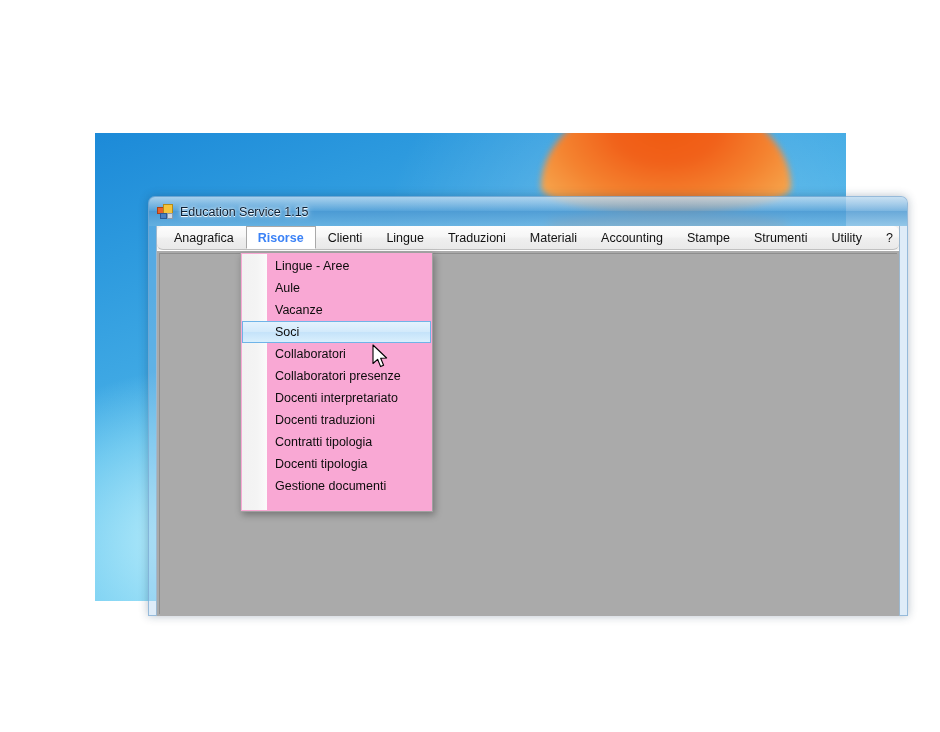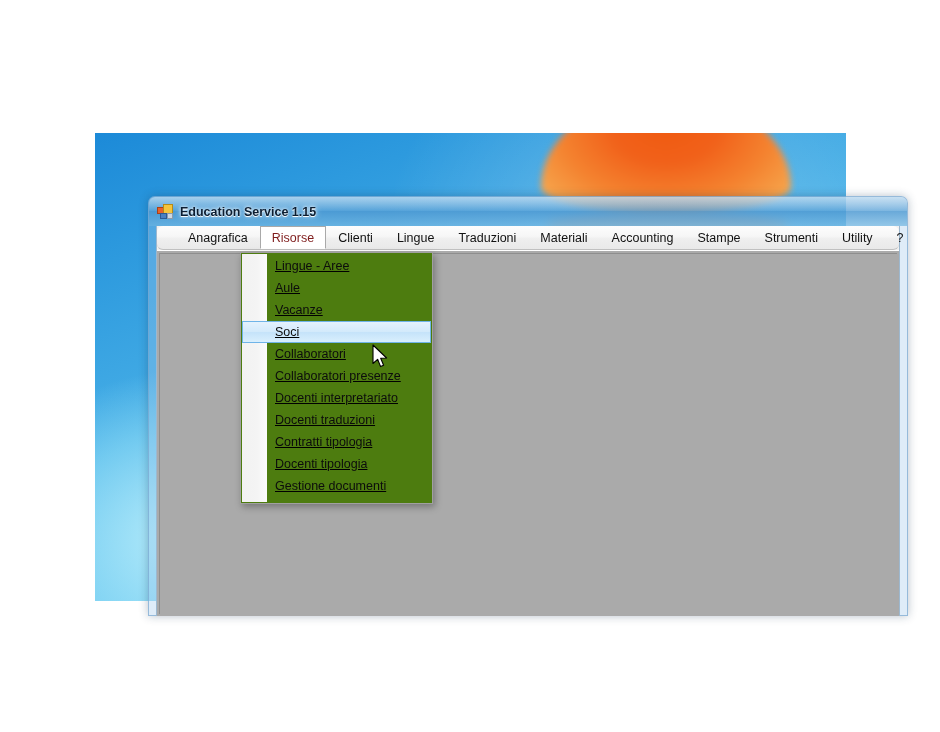--- a/index.html
+++ b/index.html
@@ -109,61 +109,61 @@
   #app-icon .sq-b { left:3px; top:9px; width:7px;  height:6px;  background:#4a7fc1; border:1px solid #2d5a94; }
   #app-icon .sq-g { left:10px;top:9px; width:6px;  height:6px;  background:#cfd8e2; border:1px solid #8c9aaa; }
 
   #title-text {
     position: relative;
     z-index: 2;
     font-size: 12.5px;
     color: #0b1e33;
     text-shadow: 0 0 3px rgba(255,255,255,0.95), 0 0 6px rgba(255,255,255,0.85), 0 1px 0 rgba(255,255,255,0.9);
     white-space: nowrap;
-    font-weight: bold;
   }
 
   
   #client {
     position: absolute;
     left: 8px; top: 30px; right: 8px; bottom: 0;
     background: #f0f0f0;
     border-left: 1px solid #9db8cf;
     border-right: 1px solid #9db8cf;
   }
 
   
   #menubar {
     position: relative;
     height: 24px;
     background: linear-gradient(180deg,#fdfdfd 0%, #f6f6f6 45%, #efefef 55%, #e9e9e9 100%);
     border-bottom: 1px solid #c0c0c0;
     display: flex;
     align-items: stretch;
-    padding-left: 19px;
+    padding-left: 5px;
     z-index: 30;
     border-radius: 6px;
   }
   .menu-item {
     display: flex;
     align-items: center;
     padding: 0 11px;
     font-size: 12.5px;
     color: #111111;
     white-space: nowrap;
     cursor: default;
     position: relative;
     border: 1px solid transparent;
   }
   .menu-item.active {
     background: #ffffff;
     border: 1px solid #a9a9a9;
     border-bottom: 1px solid #ffffff;
-    color: #7f1d1d;
+    color: #3b82f6;
     z-index: 40;
+    font-weight: bold;
   }
 
   
   #win-body {
     position: absolute;
     left: 0; top: 24px; right: 0; bottom: 0;
     background: #aaaaaa;
     border-top: 1px solid #ffffff;
   }
   #win-body-inner {
@@ -172,26 +172,25 @@
     background: #aaaaaa;
     border-top: 1px solid #8e8e8e;
     border-left: 1px solid #8e8e8e;
   }
 
   
   #dropdown {
     position: absolute;
     left: 240px; top: 252px;
     width: 193px;
-    background: #4d7c0f;
+    background: #f9a8d4;
     border: 1px solid #a0a0a0;
     box-shadow: 2px 3px 7px rgba(0,0,0,0.30);
-    padding: 2px 0 6px 0;
+    padding: 2px 0 14px 0;
     z-index: 60;
-    text-decoration: underline;
   }
   #dropdown-gutter {
     position: absolute;
     left: 1px; top: 1px; bottom: 1px;
     width: 25px;
     background: linear-gradient(90deg,#f2f2f2 0%, #f4f4f4 60%, #fbfbfb 100%);
     pointer-events: none;
   }
   .dd-item {
     position: relative;

